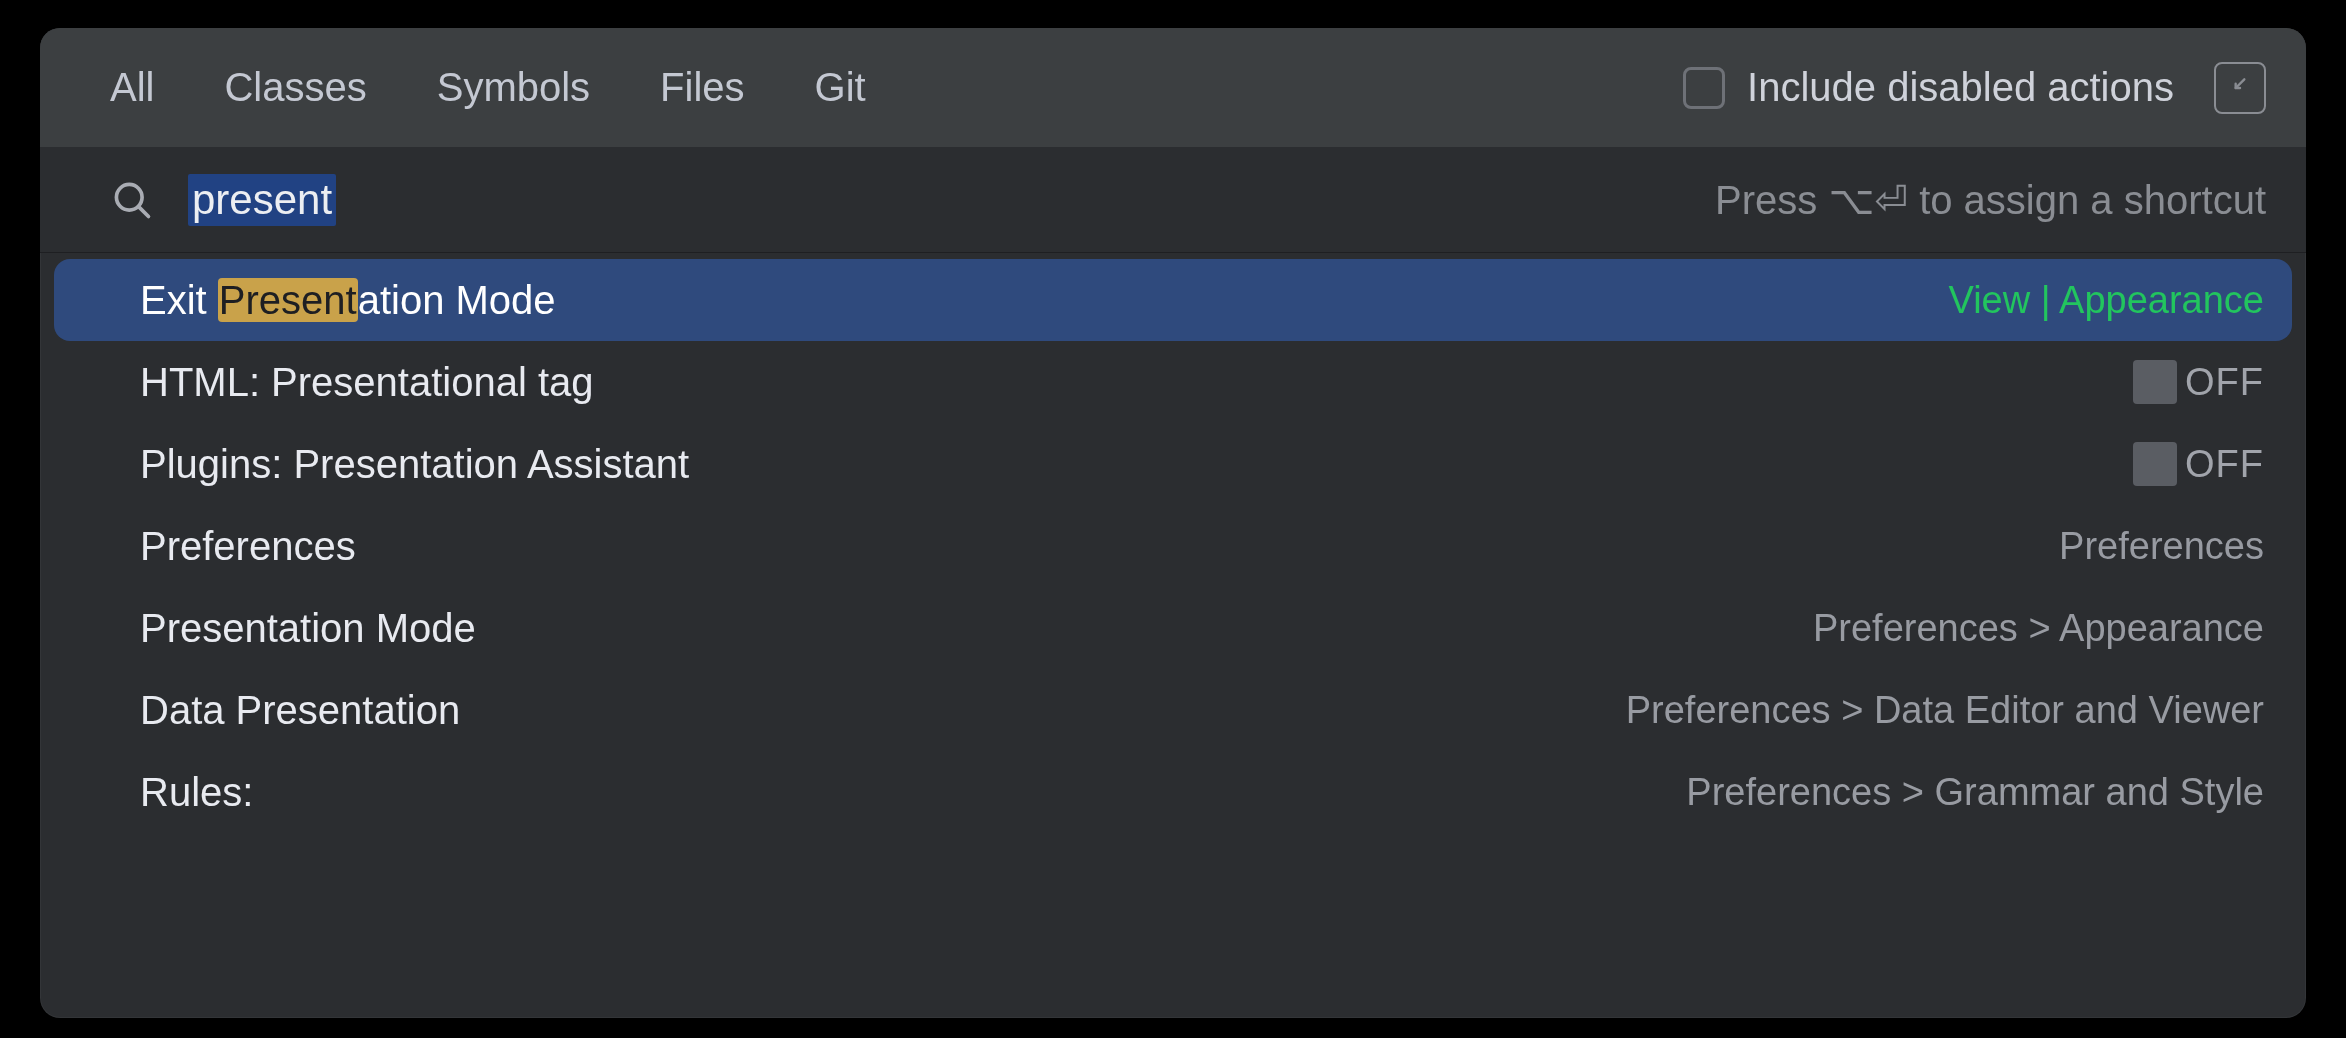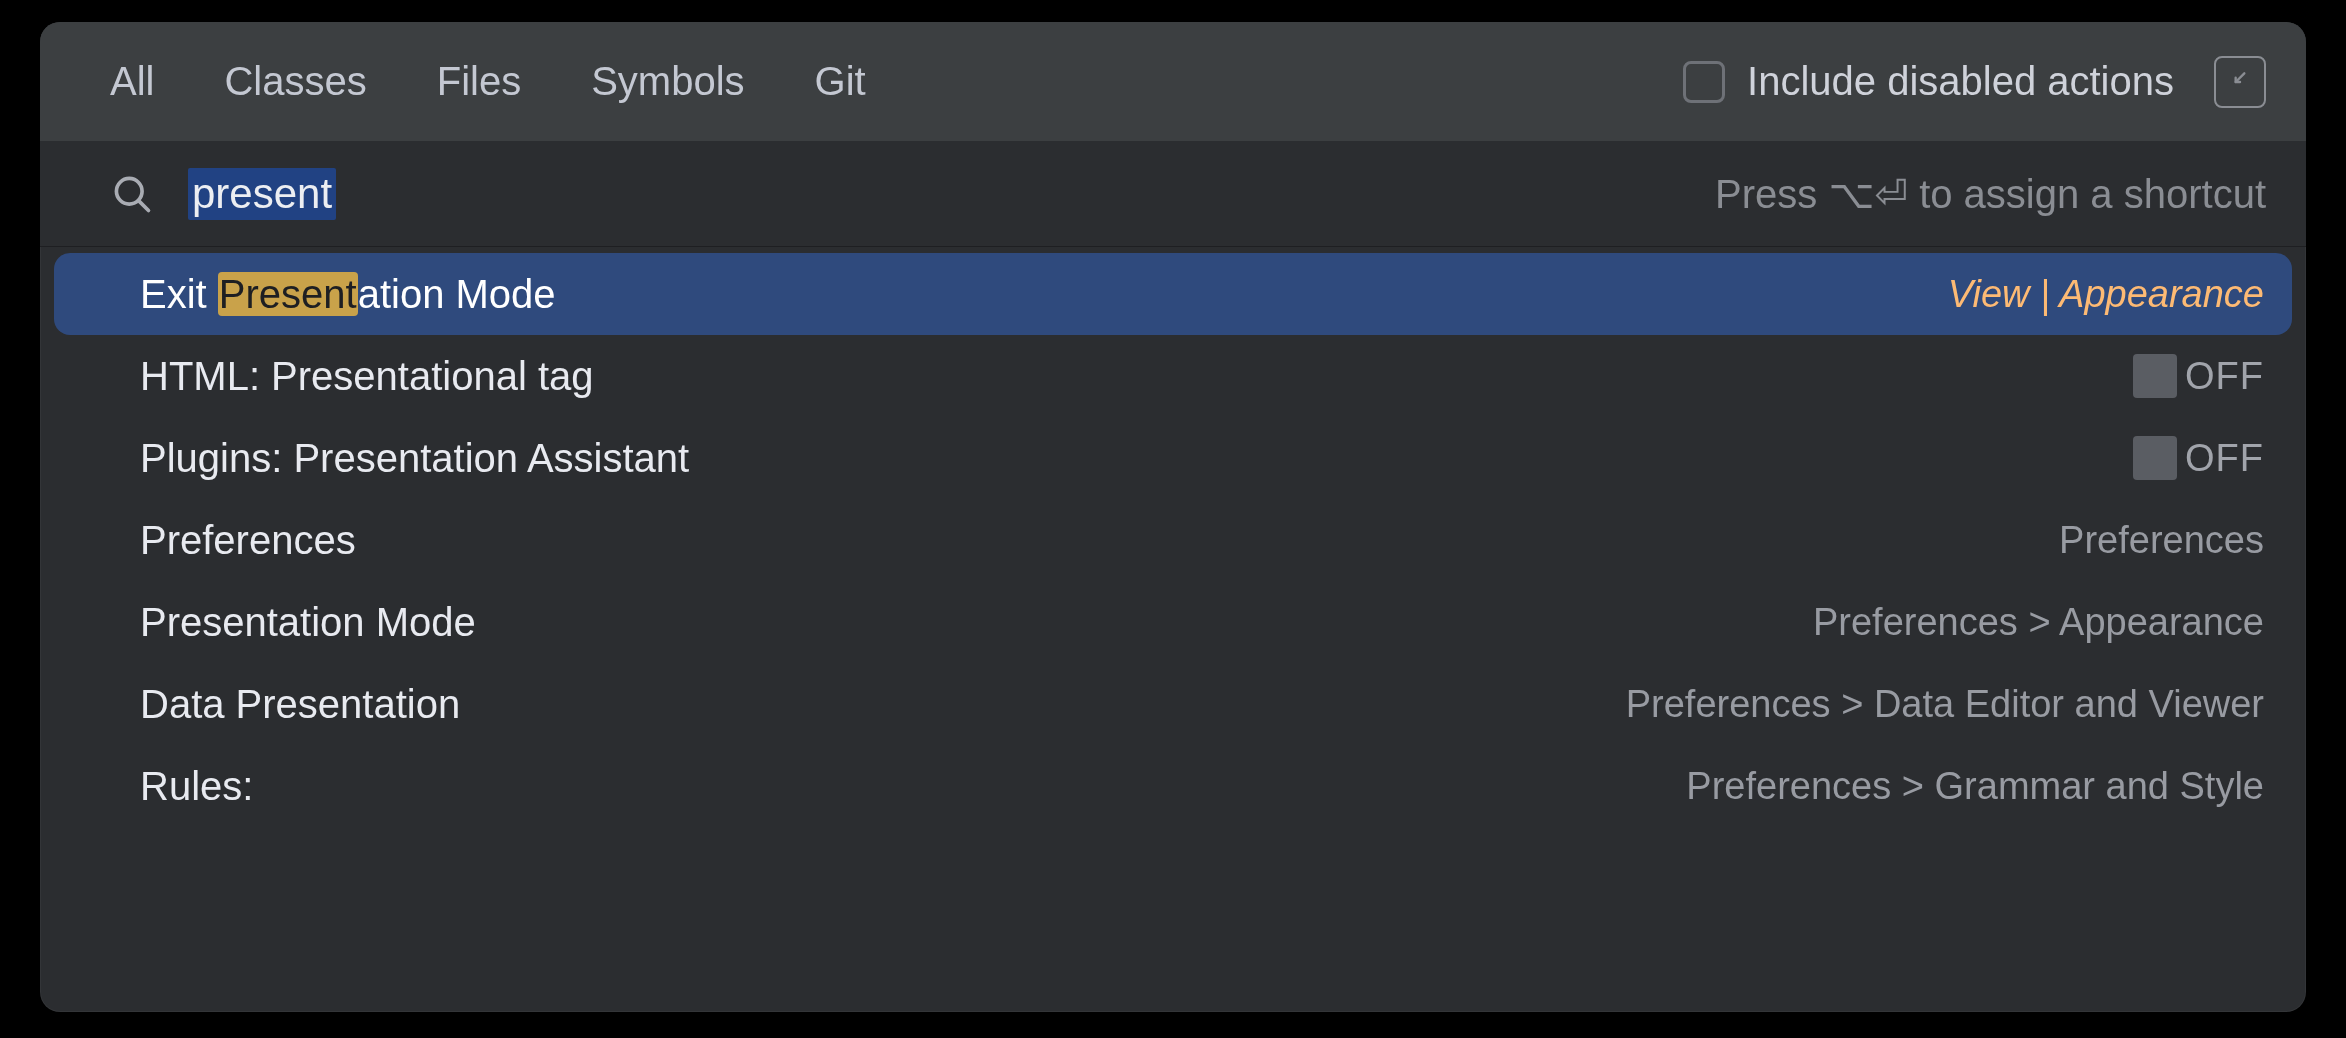--- a/index.html
+++ b/index.html
@@ -6,21 +6,21 @@
   html, body {
     width: 2346px;
     height: 1038px;
     background: #000;
     font-family: -apple-system, BlinkMacSystemFont, "Segoe UI", sans-serif;
     overflow: hidden;
   }
   .popup {
     position: absolute;
     left: 40px;
-    top: 22px;
+    top: 28px;
     width: 2266px;
     height: 990px;
     background: #2b2d30;
     border-radius: 20px;
     overflow: hidden;
     color: #d1d4dc;
     box-shadow: 0 0 0 1px rgba(255,255,255,0.04) inset;
   }
   
   .header {
@@ -111,41 +111,41 @@
   }
   .row .label { color: #e8eaf0; white-space: nowrap; }
   .row.selected .label { color: #ffffff; }
   .row .hl {
     background: #c9a24a;
     color: #1e1f22;
     border-radius: 4px;
     padding: 0 1px;
   }
   .row .rhs { margin-left: auto; color: #989ba2; font-size: 38px; white-space: nowrap; }
-  .row.selected .rhs { color: #fdba74; font-style: italic; }
+  .row.selected .rhs { color: #22c55e; }
 
   .toggle { display:flex; align-items:center; gap:8px; }
   .toggle-box {
     width: 44px; height: 44px;
     background: #5a5d63;
     border-radius: 4px;
   }
   .toggle-text { color: #a1a4ab; font-size: 38px; letter-spacing: 1px; }
 </style>
 </head>
 <body>
 
 <div class="popup">
 
   <div class="header">
     <div class="tabs">
       <div class="tab">All</div>
       <div class="tab">Classes</div>
+      <div class="tab">Symbols</div>
       <div class="tab">Files</div>
-      <div class="tab">Symbols</div>
       <div class="tab">Git</div>
     </div>
     <div class="spacer"></div>
     <div class="checkbox-wrap">
       <div class="checkbox"></div>
       <div class="checkbox-label">Include disabled actions</div>
     </div>
     <div class="collapse-btn">
       <svg viewBox="0 0 24 24" fill="none" stroke="#8a8d93" stroke-width="2.2">
         <path d="M16 4 L8 12" stroke-linecap="round"></path>

